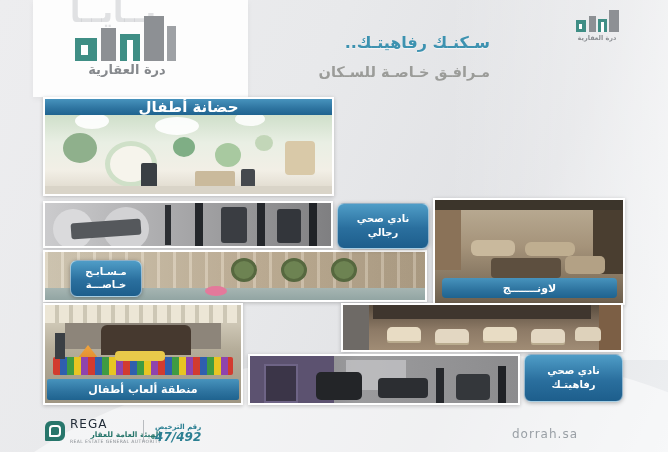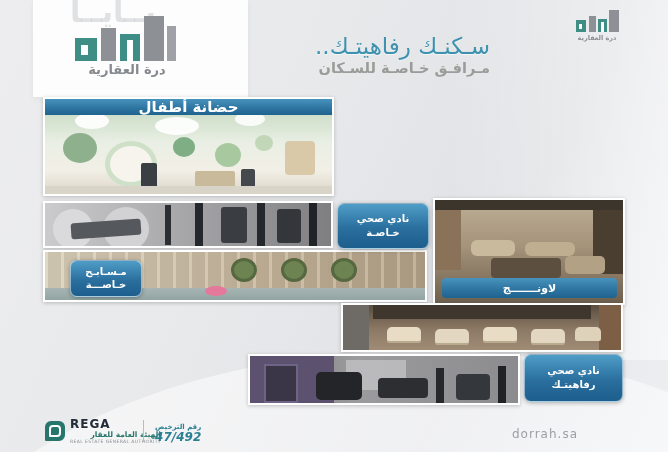--- a/index.html
+++ b/index.html
@@ -22,23 +22,23 @@
   .logo-main{position:absolute;left:75px;top:14px;width:104px;height:66px;}
   .lg-blk{position:absolute;}
   .logo-tagline{position:absolute;left:-12px;top:48px;width:128px;text-align:center;
     font-size:13px;font-weight:bold;color:#86898d;direction:rtl;}
   .logo-mini{position:absolute;left:558px;top:8px;width:78px;height:36px;}
   .logo-mini .tag{position:absolute;left:0;top:26px;width:78px;text-align:center;
     font-size:6.5px;font-weight:bold;color:#8b8e92;direction:rtl;}
 
   
   .headline-wrap{position:absolute;right:178px;top:34px;width:270px;text-align:right;direction:rtl;}
-  .headline{font-size:23px;font-weight:normal;color:#3d92b0;letter-spacing:0px;line-height:1.1;
+  .headline{font-size:16px;font-weight:bold;color:#3d92b0;letter-spacing:0px;line-height:1.1;
     text-shadow:0 1px 1px rgba(255,255,255,.6);}
-  .subheadline{margin-top:1px;padding-left:10px;font-size:14.5px;font-weight:bold;color:#9b9c99;}
+  .subheadline{margin-top:12px;padding-left:10px;font-size:14.5px;font-weight:bold;color:#9b9c99;}
 
   
   .photo{position:absolute;border:2px solid #fff;box-shadow:0 1px 4px rgba(0,0,0,.22);
     overflow:hidden;background:#bbb;}
   .bar{position:absolute;left:0;right:0;z-index:5;display:flex;align-items:center;justify-content:center;
     background:linear-gradient(180deg,#4793bd 0%,#2d739f 60%,#1f638f 100%);
     color:#fff;font-weight:bold;direction:rtl;}
   .bar-top{top:0;height:16px;font-size:15px;}
   .bar-bottom{bottom:3px;left:2px;right:2px;height:21px;font-size:11px;border-radius:2px;}
   .bar-inset{bottom:5px;left:7px;right:6px;height:20px;font-size:11px;border-radius:4px;}
@@ -49,21 +49,21 @@
   .badge span{font-size:10px;line-height:1.25;}
   .d{position:absolute;} 
 
   
   .footer{position:absolute;left:0;bottom:0;width:100%;height:40px;}
   .rega{position:absolute;left:45px;bottom:8px;display:flex;align-items:center;gap:5px;}
   .rega-icon{width:20px;height:20px;border-radius:6px 6px 6px 1px;background:#27766b;position:relative;}
   .rega-icon:before{content:"";position:absolute;left:4px;top:4px;width:12px;height:12px;
     border-radius:4px 4px 4px 1px;border:2px solid #fff;box-sizing:border-box;}
   .rega-txt{display:flex;flex-direction:column;line-height:1;}
-  .rega-name{font-size:12px;font-weight:700;color:#222c38;letter-spacing:1px;}
+  .rega-name{font-size:12px;font-weight:400;color:#222c38;letter-spacing:1px;}
   .rega-ar{font-size:7.5px;font-weight:bold;color:#27766b;direction:rtl;margin-top:1px;}
   .rega-en{font-size:4.5px;color:#8a8f94;letter-spacing:.4px;margin-top:1px;}
   .fdivider{position:absolute;left:143px;bottom:10px;width:1px;height:22px;background:#b9bcc0;}
   .license{position:absolute;left:155px;bottom:9px;text-align:right;direction:rtl;}
   .license-label{font-size:7px;color:#2b7f92;font-weight:bold;}
   .license-number{font-size:12px;color:#2b7f92;font-weight:800;font-style:italic;line-height:1;}
   .website{position:absolute;right:90px;bottom:11px;font-size:12px;color:#9aa0a6;letter-spacing:1px;}
 </style>
 </head>
 <body>
@@ -137,21 +137,21 @@
       <div class="d" style="left:150px;top:0;width:8px;height:43px;background:#24272b;"></div>
       <div class="d" style="left:176px;top:4px;width:26px;height:36px;background:#3a3d42;border-radius:3px;"></div>
       <div class="d" style="left:212px;top:0;width:8px;height:43px;background:#24272b;"></div>
       <div class="d" style="left:232px;top:6px;width:24px;height:34px;background:#33363b;border-radius:3px;"></div>
       <div class="d" style="left:264px;top:0;width:8px;height:43px;background:#202327;"></div>
     </div>
   </div>
 
   <div class="badge" style="left:337px;top:203px;width:90px;height:44px;">
     <span>نادي صحي</span>
-    <span>خـاصـة</span>
+    <span>رجالي</span>
   </div>
 
   <div class="photo" style="left:433px;top:198px;width:188px;height:103px;">
     <div>
       <div class="d" style="left:0;top:0;right:0;bottom:0;background:linear-gradient(180deg,#bcae96 0%,#a5937a 45%,#6e604e 100%);"></div>
       <div class="d" style="left:0;top:0;right:0;height:10px;background:#3c352b;"></div>
       <div class="d" style="left:0;top:10px;width:26px;height:60px;background:#8a7258;"></div>
       <div class="d" style="right:0;top:10px;width:30px;height:64px;background:#4a3e30;"></div>
       <div class="d" style="left:36px;top:40px;width:44px;height:16px;background:#c9b99d;border-radius:6px;"></div>
       <div class="d" style="left:90px;top:42px;width:50px;height:14px;background:#bfae90;border-radius:6px;"></div>
@@ -172,20 +172,35 @@
       <div class="d" style="left:286px;top:6px;width:26px;height:24px;background:#6d8352;border:3px solid #56683f;border-radius:50%;box-sizing:border-box;"></div>
       <div class="d" style="left:0;bottom:0;right:0;height:12px;background:linear-gradient(180deg,#a6b5b2 0%,#92a5a3 100%);"></div>
       <div class="d" style="left:160px;bottom:4px;width:22px;height:10px;background:#e4799b;border-radius:50%;"></div>
     </div>
     <div class="badge" style="left:25px;top:8px;width:70px;height:35px;">
       <span>مـسـابـح</span>
       <span>خـاصـــة</span>
     </div>
   </div>
 
+  <div class="photo" style="left:43px;top:303px;width:196px;height:98px;">
+    <div>
+      <div class="d" style="left:0;top:0;right:0;bottom:0;background:linear-gradient(180deg,#e0dac9 0%,#b5ad9a 45%,#9e9582 100%);"></div>
+      <div class="d" style="left:0;top:0;right:0;height:18px;background:repeating-linear-gradient(90deg,#ece6d6 0 10px,#cdc7b5 10px 14px);"></div>
+      <div class="d" style="left:20px;top:18px;right:20px;height:26px;background:#8d857a;"></div>
+      <div class="d" style="left:56px;top:20px;width:90px;height:30px;background:#46392f;border-radius:6px 6px 0 0;"></div>
+      <div class="d" style="left:26px;top:40px;width:34px;height:22px;background:linear-gradient(180deg,#f0a43c 0%,#d9832a 100%);clip-path:polygon(50% 0,100% 100%,0 100%);"></div>
+      <div class="d" style="left:8px;top:52px;right:8px;height:18px;background:repeating-linear-gradient(90deg,#d23b2f 0 7px,#2f5fae 7px 14px,#3f9b43 14px 21px,#e8c522 21px 28px,#8e44ad 28px 35px);border-radius:2px;"></div>
+      <div class="d" style="left:70px;top:46px;width:50px;height:10px;background:#e8c94a;border-radius:4px;"></div>
+      <div class="d" style="left:10px;top:28px;width:10px;height:26px;background:#3a3f44;"></div>
+    </div>
+    <div class="bar bar-bottom">
+      <span>منطقة ألعاب أطفال</span>
+    </div>
+  </div>
 
 
   <div class="photo" style="left:341px;top:303px;width:278px;height:45px;">
     <div>
       <div class="d" style="left:0;top:0;right:0;bottom:0;background:linear-gradient(180deg,#5a4d3f 0%,#8d7a66 55%,#a08c75 100%);"></div>
       <div class="d" style="left:30px;top:0;right:30px;height:14px;background:#3f362e;"></div>
       <div class="d" style="left:0;top:0;width:26px;height:45px;background:#6e6a66;"></div>
       <div class="d" style="right:0;top:0;width:22px;height:45px;background:#7c5f45;"></div>
       <div class="d" style="left:44px;top:22px;width:34px;height:14px;background:#e8dcc4;border-radius:5px 5px 2px 2px;box-shadow:0 2px 0 #b9ab8e;"></div>
       <div class="d" style="left:92px;top:24px;width:34px;height:14px;background:#e3d7c2;border-radius:5px 5px 2px 2px;box-shadow:0 2px 0 #b9ab8e;"></div>

